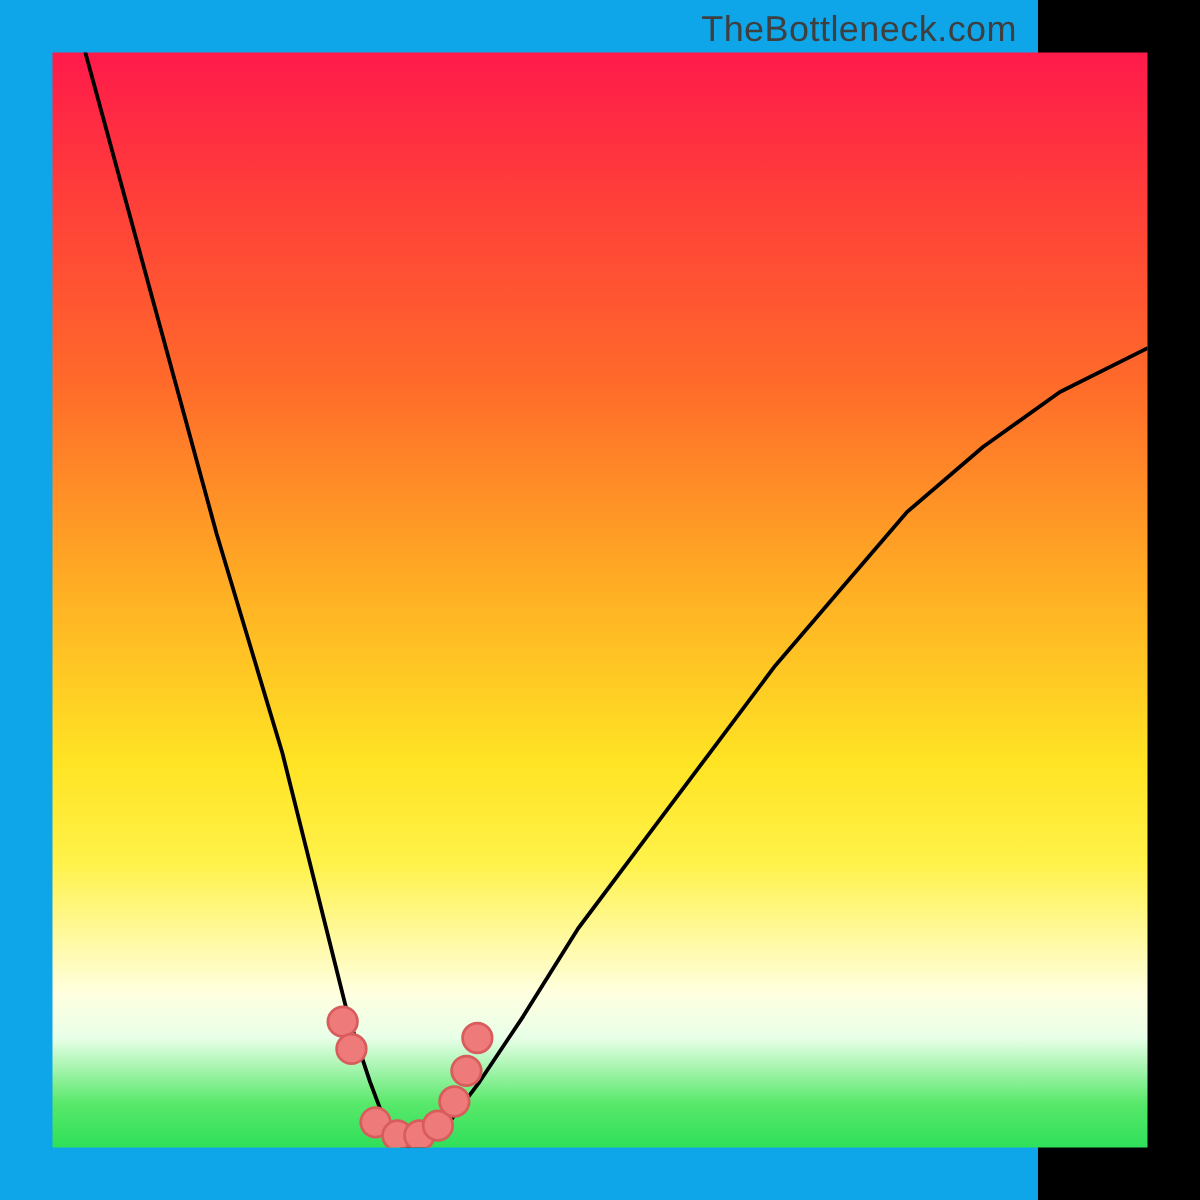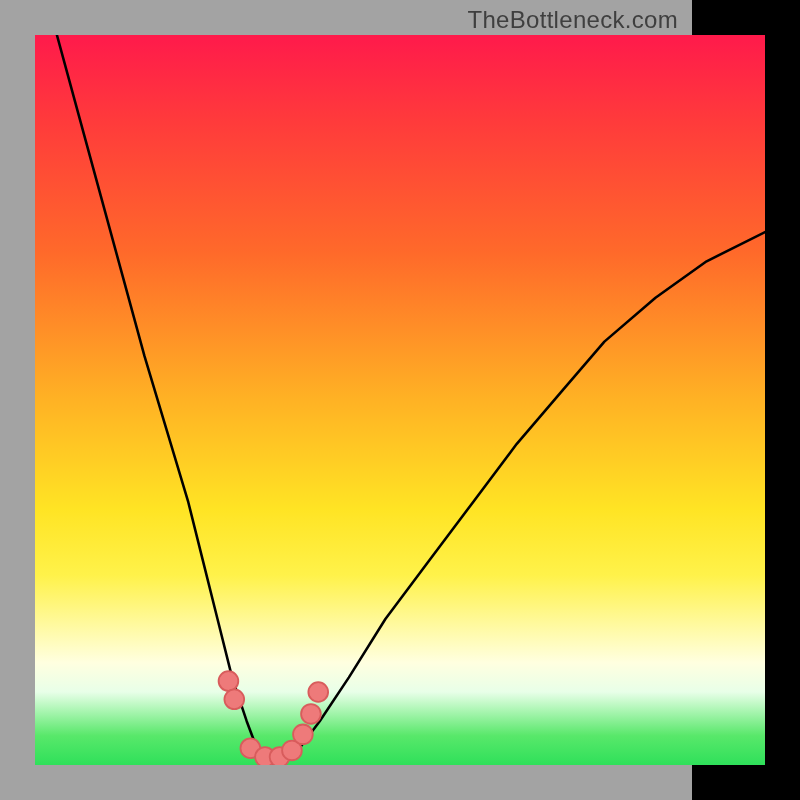--- a/index.html
+++ b/index.html
@@ -8,21 +8,21 @@
     width: 800px;
     height: 800px;
     overflow: hidden;
     background: #000;
     font-family: Arial, Helvetica, sans-serif;
   }
   .frame {
     position: relative;
     width: 692px;
     height: 800px;
-    background: #a3a3a3;
+    background: #0ea5e9;
   }
   .plot-area {
     position: absolute;
     left: 35px;
     top: 35px;
     width: 730px;
     height: 730px;
     background: linear-gradient(
       to bottom,
       #ff1a4b 0%,

